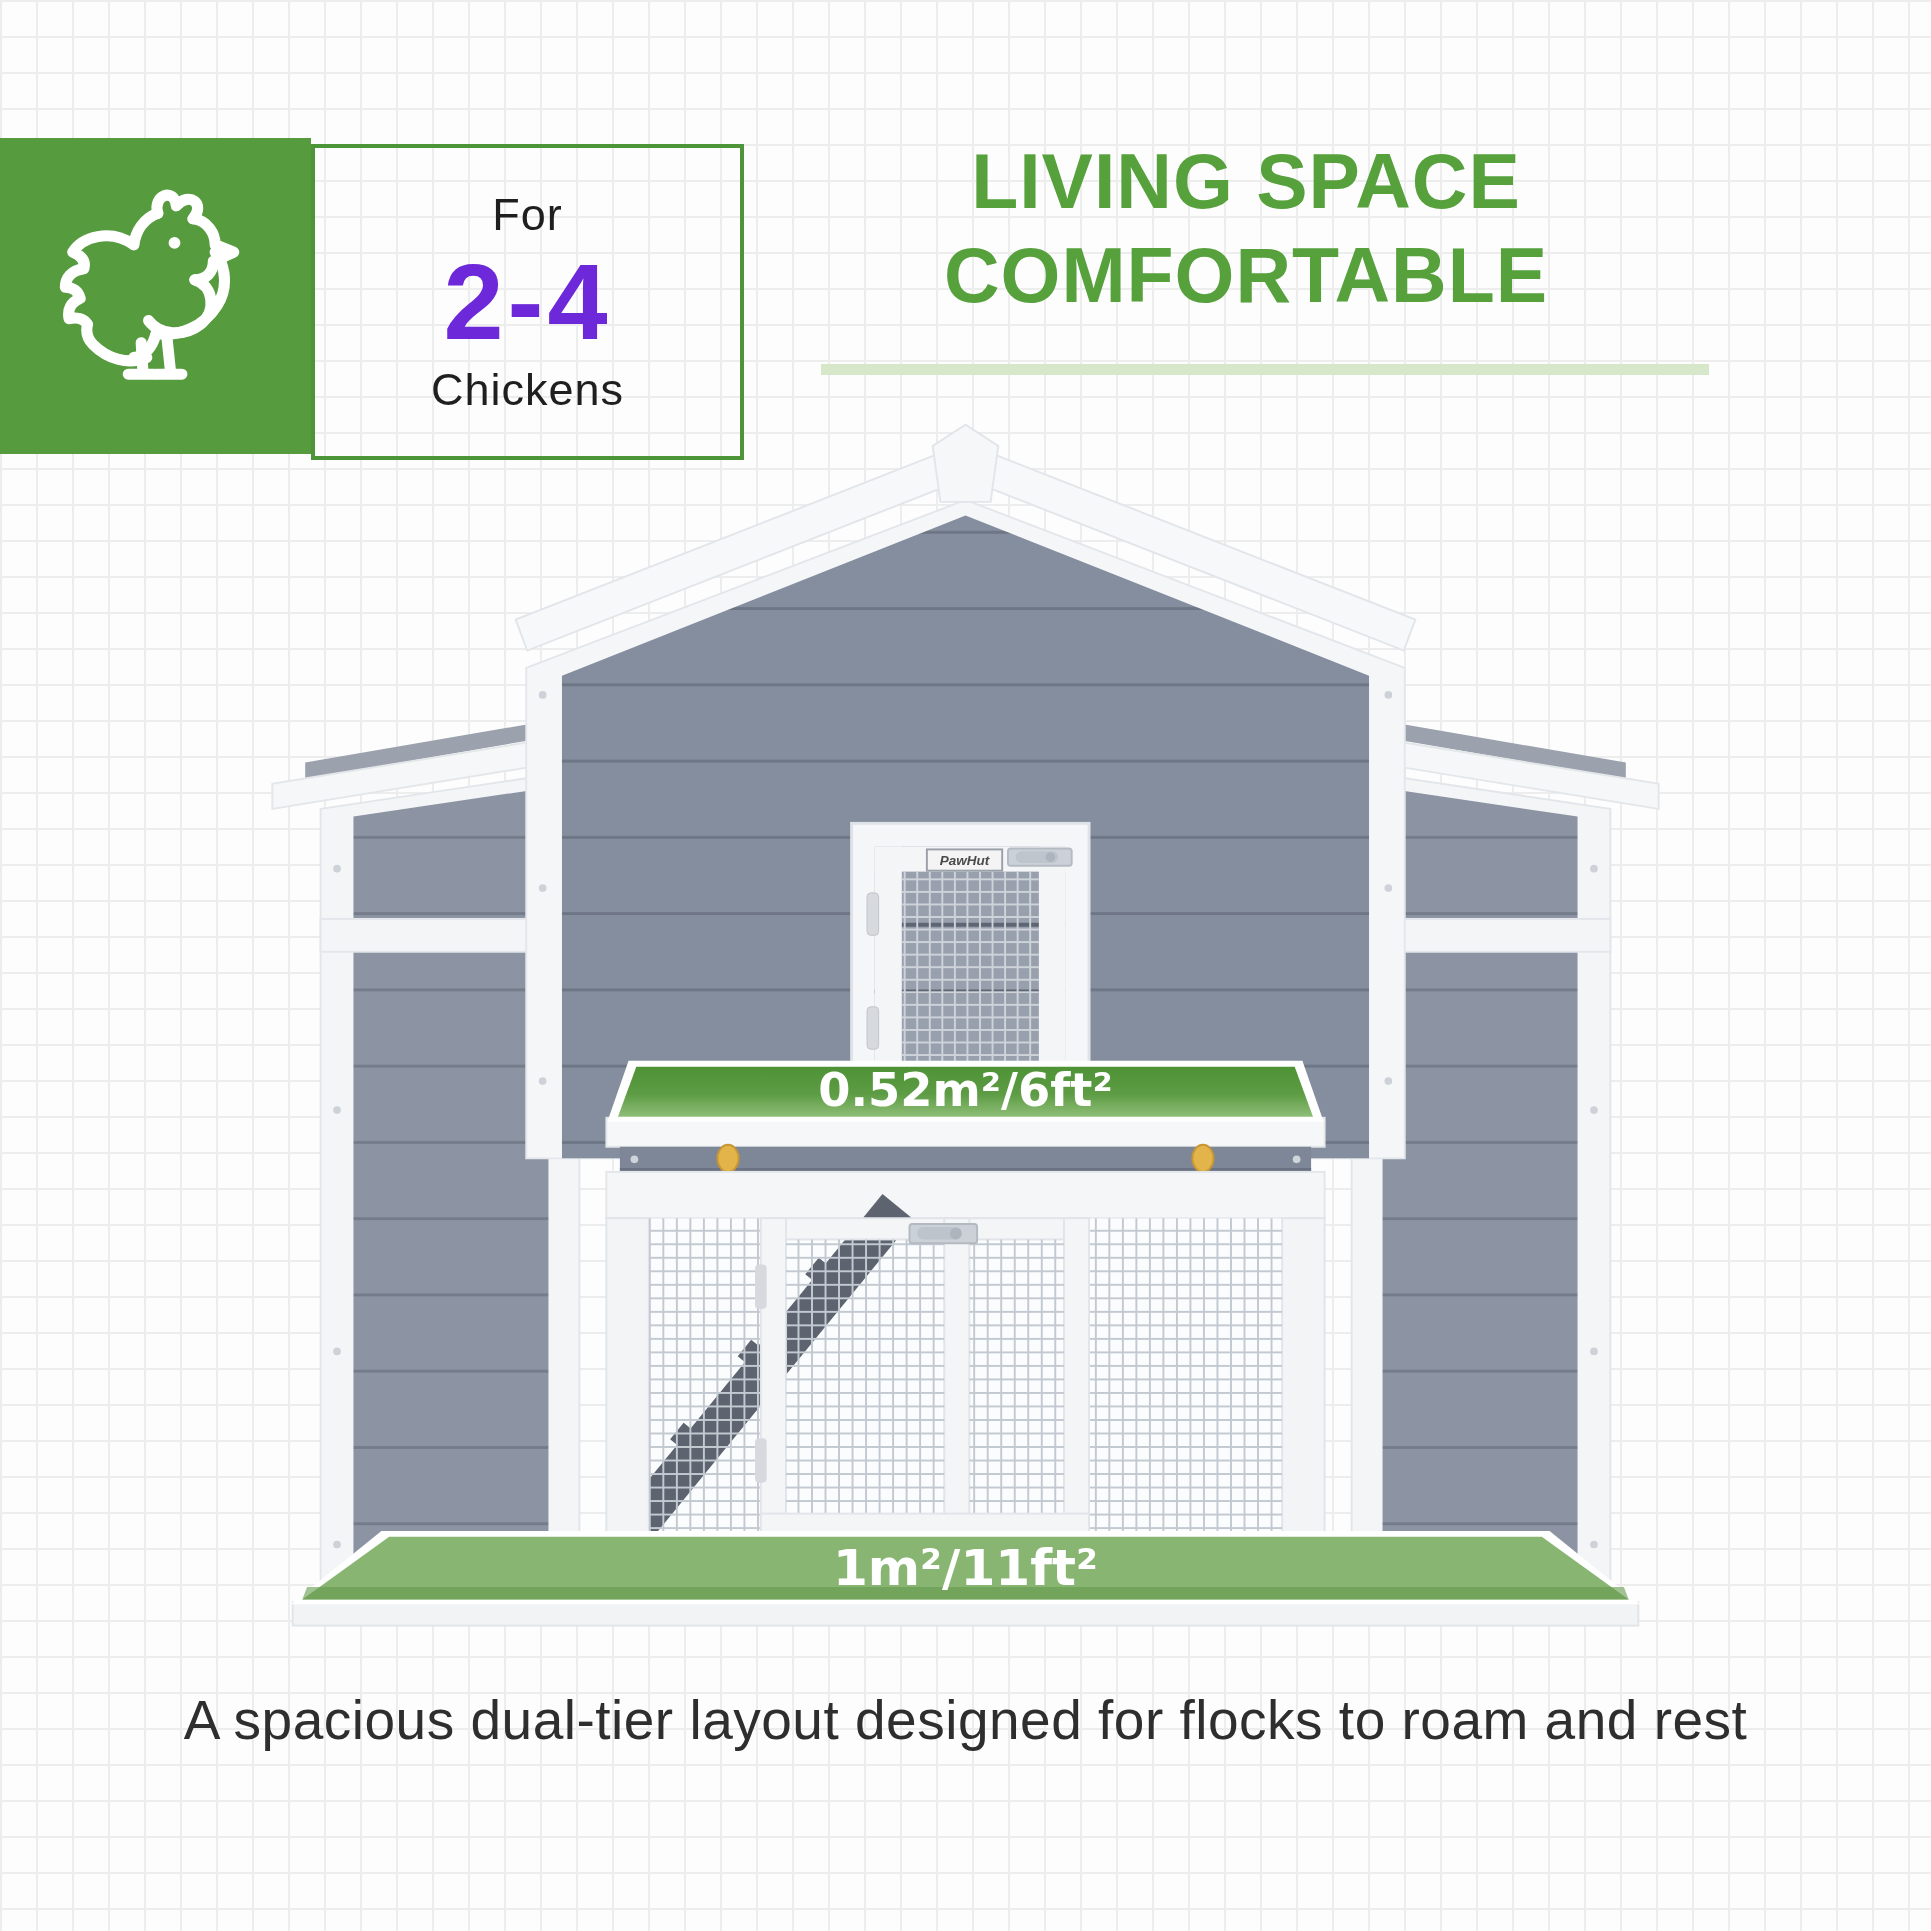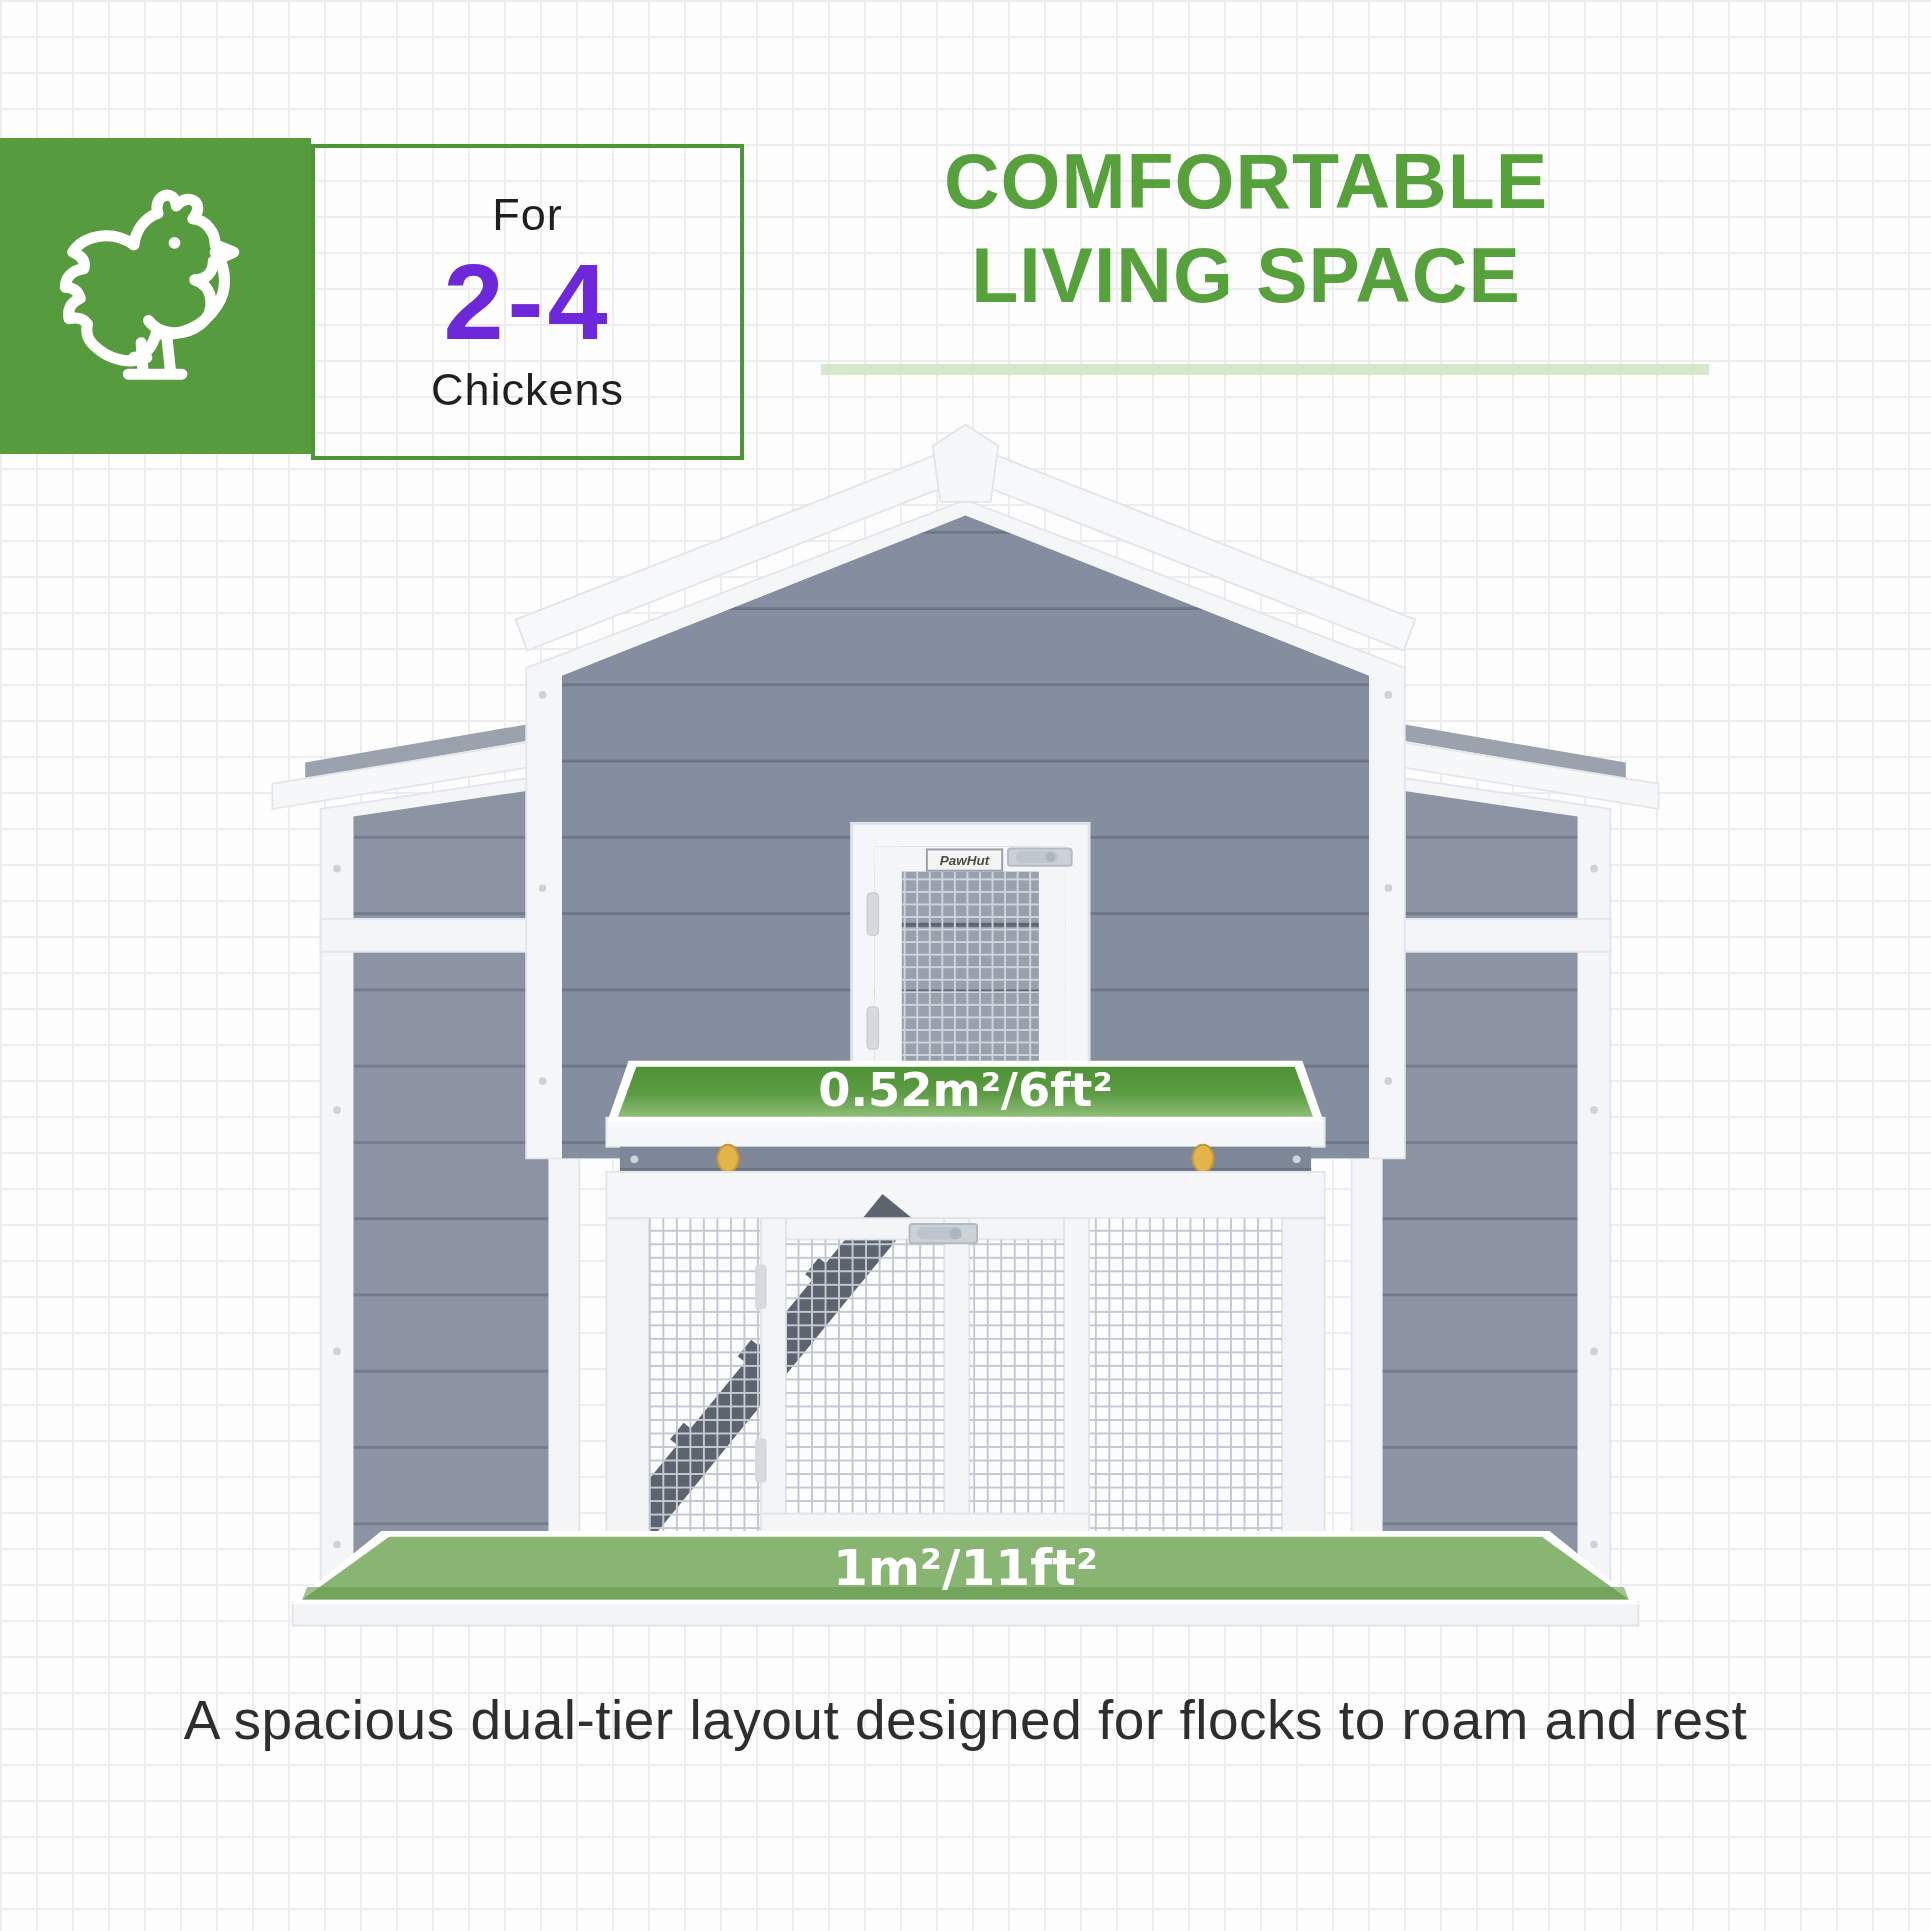--- a/index.html
+++ b/index.html
@@ -49,22 +49,22 @@
   </svg>
 </div>
 
 <div class="abs cap-box">
   <div class="cap-for">For</div>
   <div class="cap-range">2-4</div>
   <div class="cap-chickens">Chickens</div>
 </div>
 
 <div class="abs title-wrap">
+  <div>LIVING SPACE</div>
   <div>COMFORTABLE</div>
-  <div>LIVING SPACE</div>
 </div>
 <div class="abs title-underline"></div>
 
 <svg class="abs coop-svg" viewBox="0 430 2000 1300">
   <defs>
     <pattern id="sidingWing" width="40" height="79" patternUnits="userSpaceOnUse">
       <rect width="40" height="79" fill="#8c94a4"></rect>
       <rect y="76" width="40" height="3" fill="#747c8b"></rect>
     </pattern>
     <pattern id="sidingBarn" width="40" height="79" patternUnits="userSpaceOnUse">

